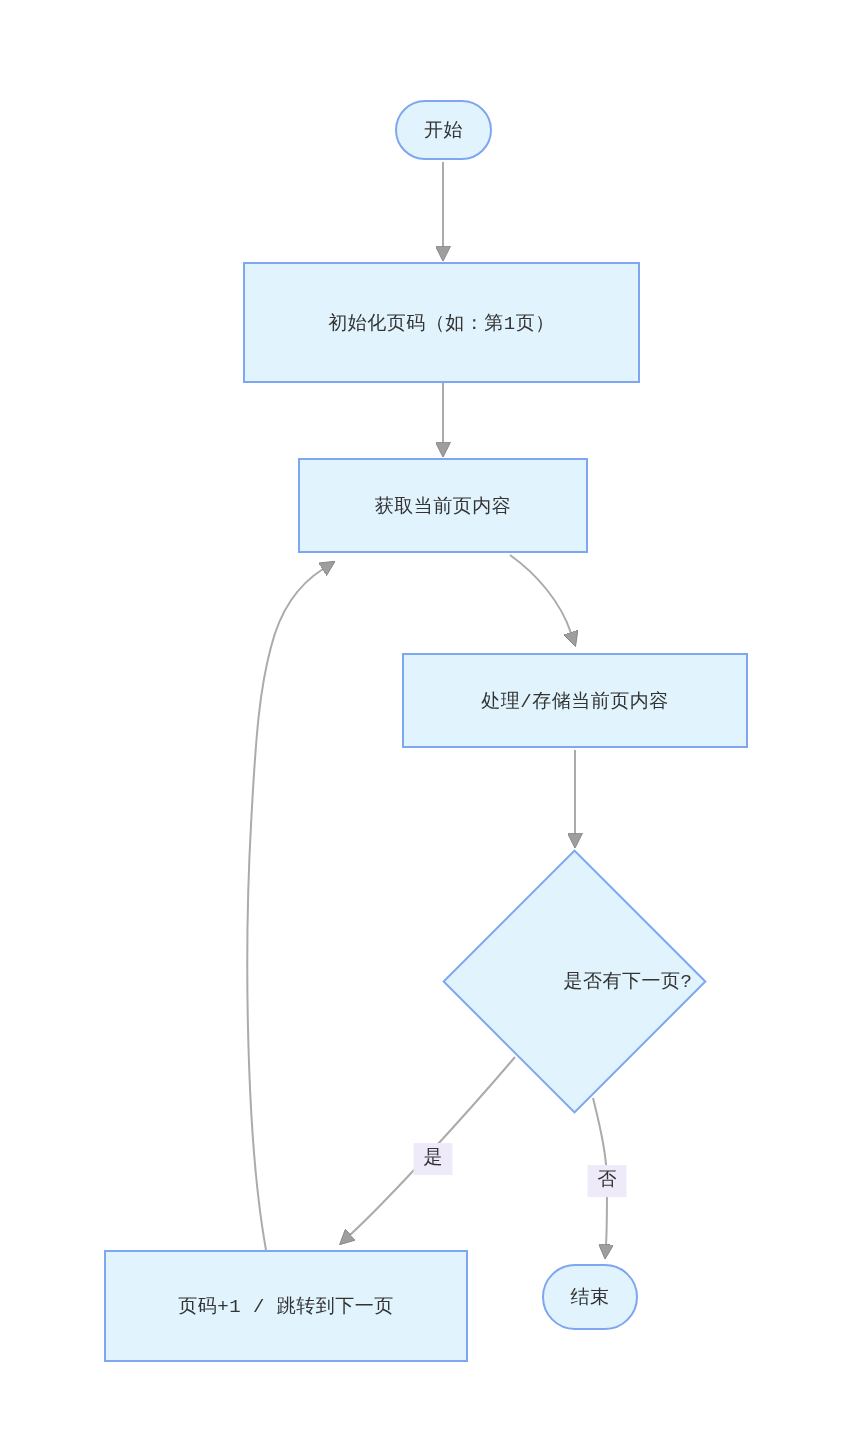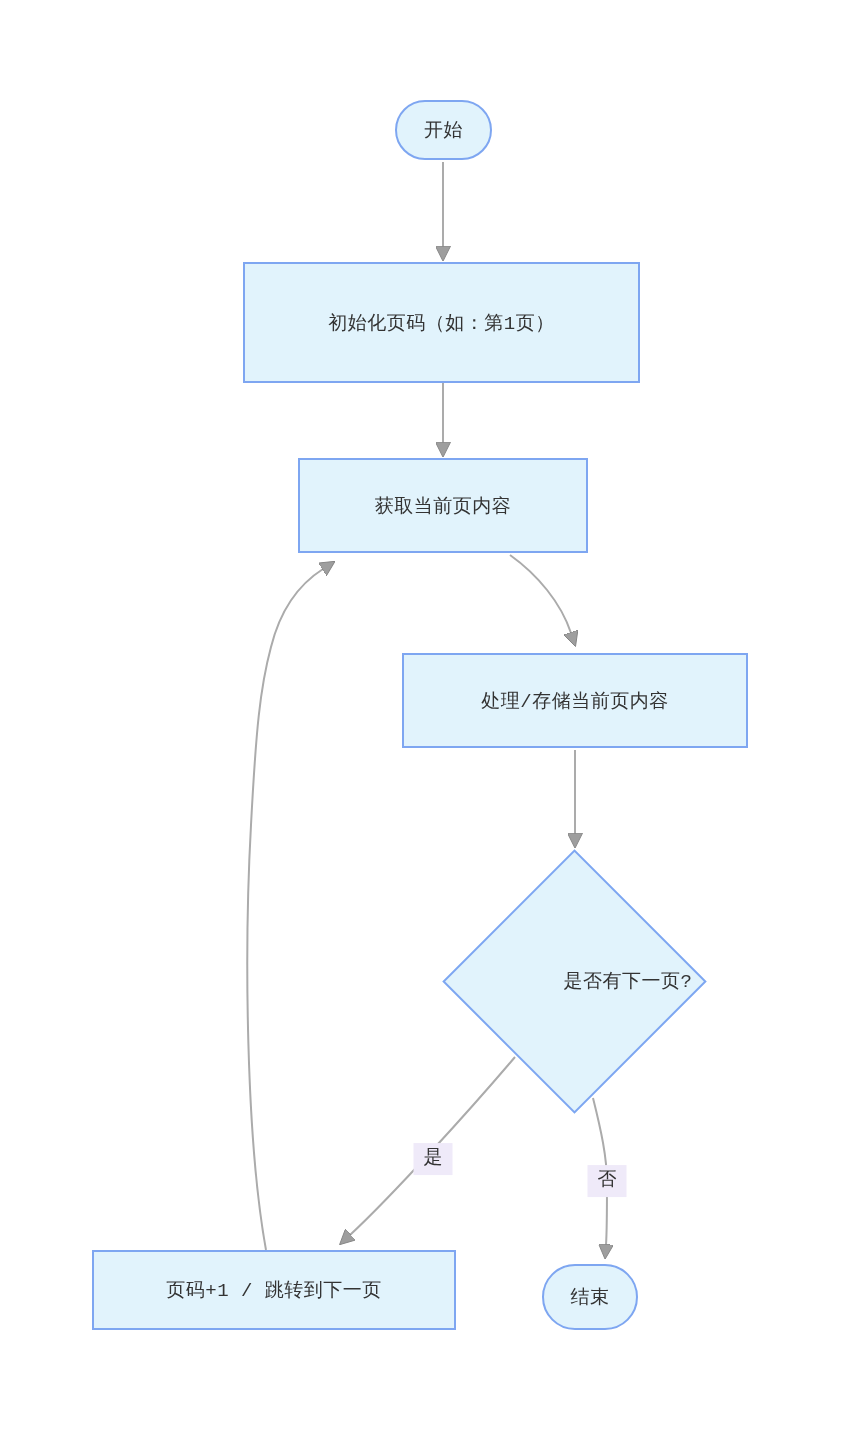--- a/index.html
+++ b/index.html
@@ -41,21 +41,21 @@
     color:#333333;font-size:19px;
     padding:5px 10px;
     line-height:1.15;
   }
   
   .n-start  {left:395px;top:100px;width:97px;height:60px;}
   .n-init   {left:243px;top:262px;width:397px;height:121px;}
   .n-fetch  {left:298px;top:458px;width:290px;height:95px;}
   .n-process{left:402px;top:653px;width:346px;height:95px;}
   .n-diamond{left:481px;top:888px;width:187px;height:187px;}
-  .n-next   {left:92px;top:1250px;width:364px;height:80px;}
+  .n-next   {left:104px;top:1250px;width:364px;height:112px;}
   .n-end    {left:542px;top:1264px;width:96px;height:66px;border-radius:33px;}
   .lbl-decision{left:592px;top:981px;margin-left:36px;}
   .lbl-yes{left:433px;top:1159px;}
   .lbl-no {left:607px;top:1181px;}
 </style>
 </head>
 <body>
 
 <div class="canvas">
 

